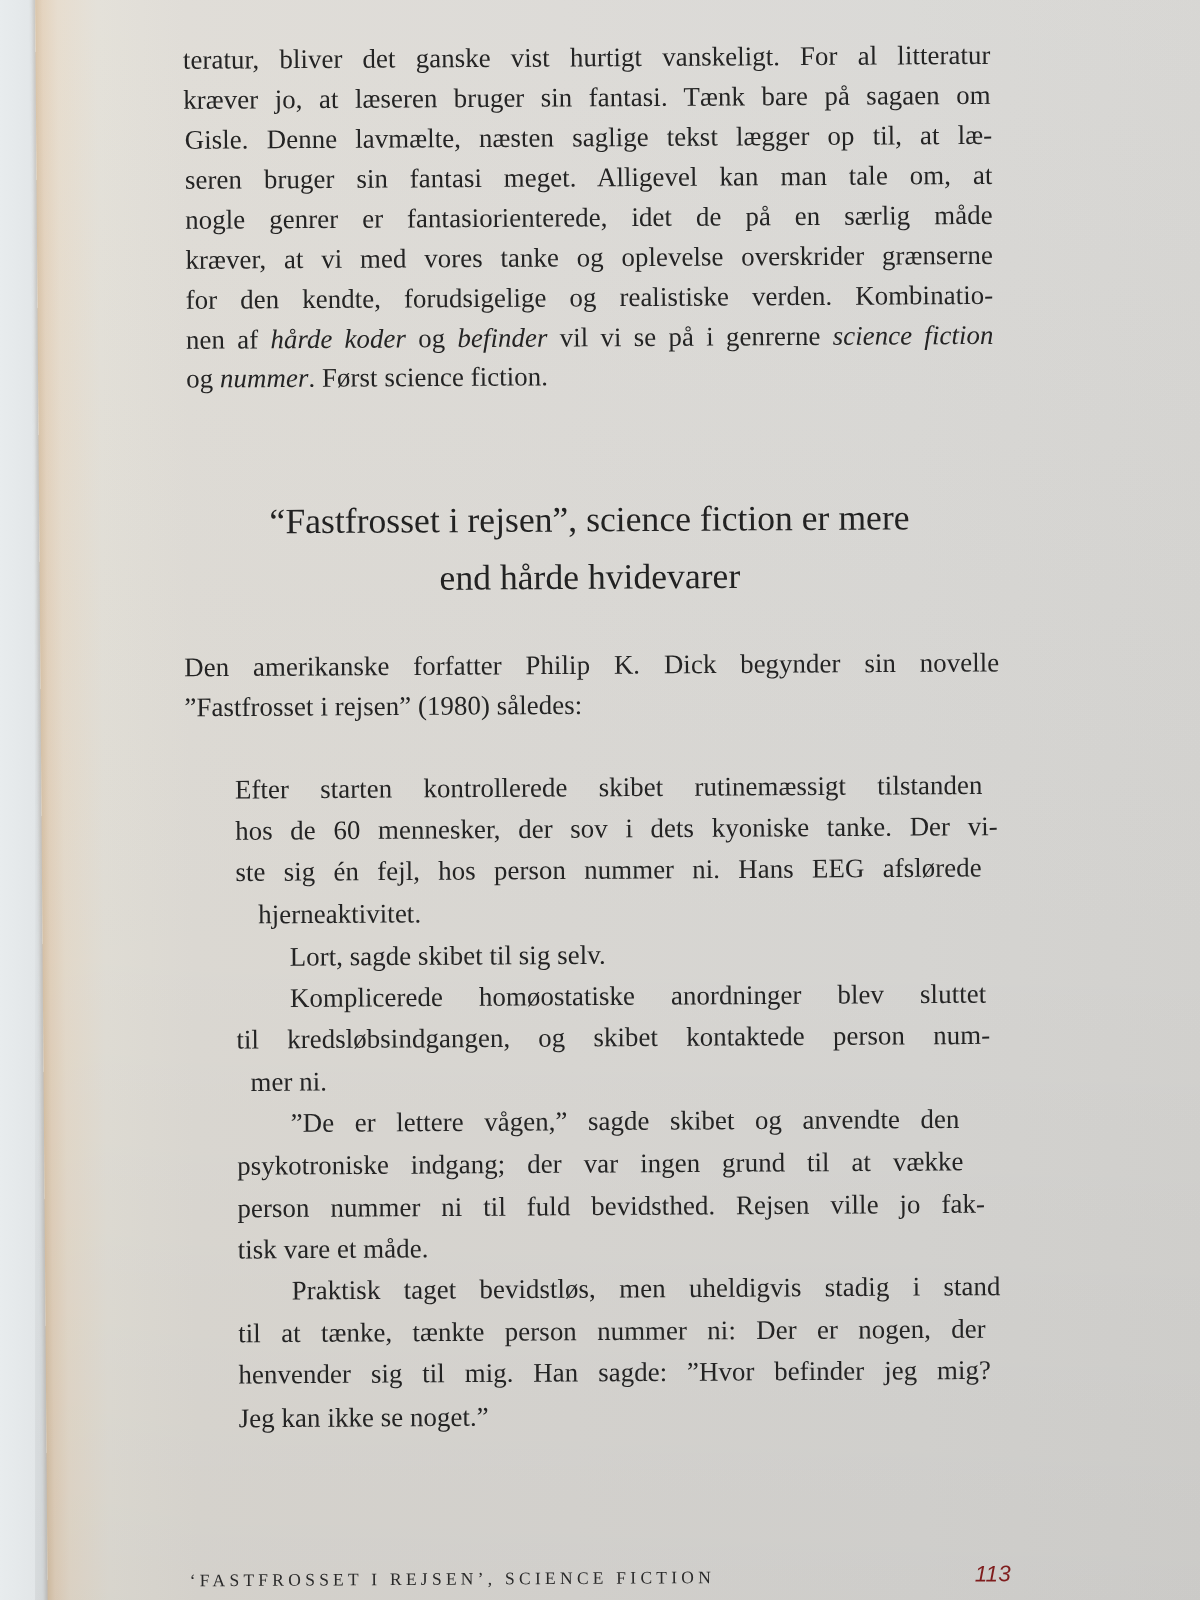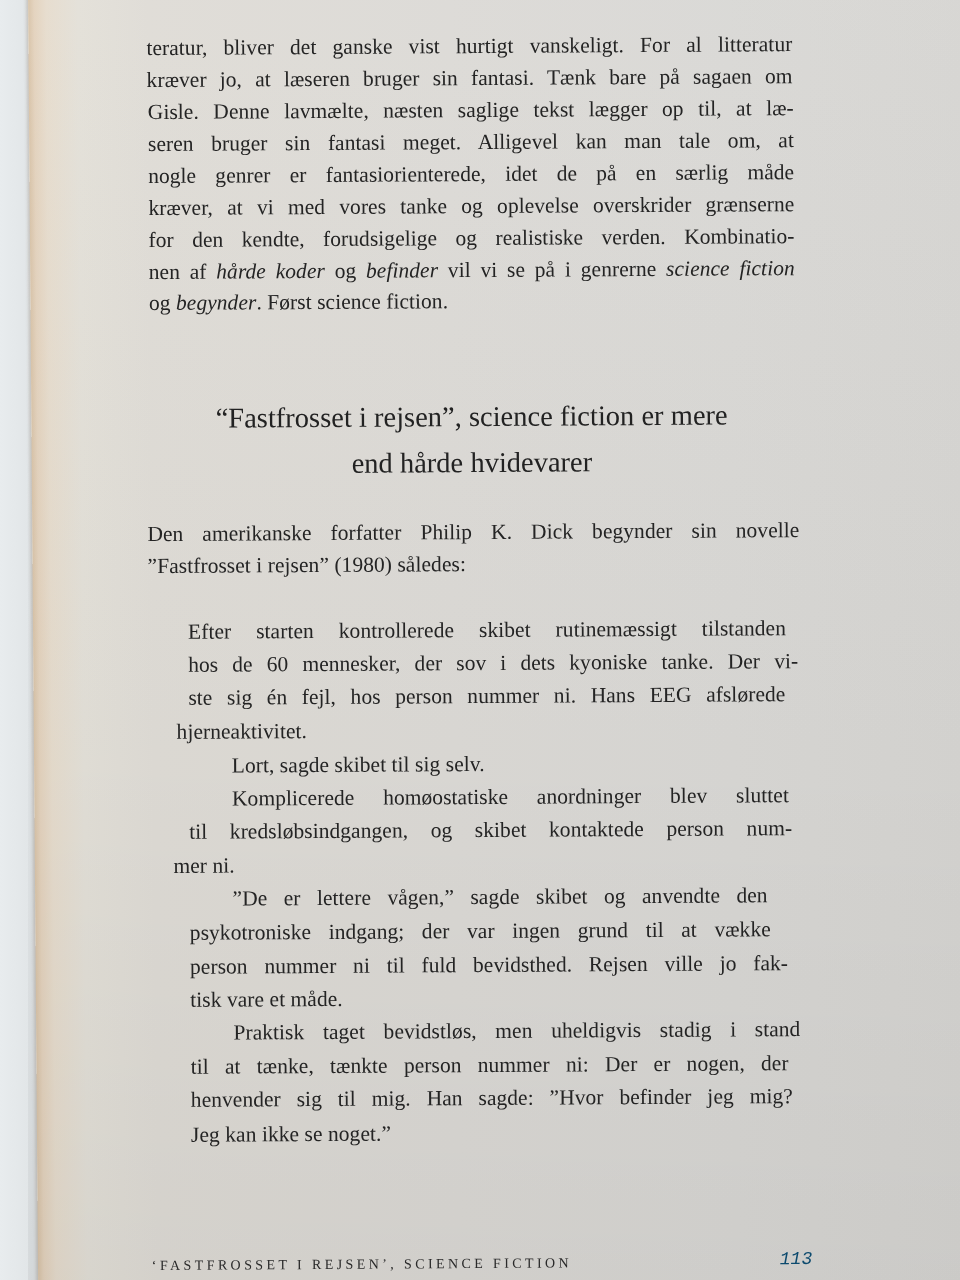--- a/index.html
+++ b/index.html
@@ -89,24 +89,24 @@
       font-family: "Liberation Serif", "DejaVu Serif", serif;
       font-size: 14px;
       letter-spacing: 3.4px;
       color: #2a2a2a;
       white-space: nowrap;
     }
     .footer-page {
       position: absolute;
       left: 776px;
       top: 1251px;
-      font-family: Liberation Mono, monospace;
+      font-family: Liberation Sans, sans-serif;
       font-style: italic;
       font-size: 18px;
-      color: #0c4a6e;
+      color: #7f1d1d;
     }
   </style>
 </head>
 <body>
 
 <div class="backdrop"></div>
 <div class="page"></div>
 <div class="page-shade"></div>
 
 <div class="text-block">
@@ -130,21 +130,21 @@
     <div class="line justify" style="left:151px; top:193px; width:646px;">
       <span>kræver, at vi med vores tanke og oplevelse overskrider grænserne</span>
     </div>
     <div class="line justify" style="left:151px; top:225px; width:646px;">
       <span>for den kendte, forudsigelige og realistiske verden. Kombinatio-</span>
     </div>
     <div class="line justify" style="left:151px; top:257px; width:646px;">
       <span>nen af </span><em>hårde koder</em><span> og </span><em>befinder</em><span> vil vi se på i genrerne </span><em>science fiction</em>
     </div>
     <div class="line" style="left:151px; top:288px;">
-      <span>og </span><em>begynder</em><span>. Først science fiction.</span>
+      <span>og </span><em>nummer</em><span>. Først science fiction.</span>
     </div>
   </div>
 
   <div>
     <div class="heading" style="top:400px;">“Fastfrosset i rejsen”, science fiction er mere</div>
     <div class="heading" style="top:446px;">end hårde hvidevarer</div>
   </div>
 
   <div>
     <div class="line justify" style="left:148px; top:519px; width:652px;">
@@ -152,25 +152,25 @@
     </div>
     <div class="line" style="left:148px; top:551px;">
       <span>”Fastfrosset i rejsen” (1980) således:</span>
     </div>
   </div>
 
   <div>
     <div class="line justify" style="left:188px; top:617px; width:598px;">Efter starten kontrollerede skibet rutinemæssigt tilstanden</div>
     <div class="line justify" style="left:188px; top:650px; width:610px;">hos de 60 mennesker, der sov i dets kyoniske tanke. Der vi-</div>
     <div class="line justify" style="left:188px; top:683px; width:597px;">ste sig én fejl, hos person nummer ni. Hans EEG afslørede</div>
-    <div class="line" style="left:176px; top:717px;">hjerneaktivitet.</div>
+    <div class="line" style="left:206px; top:717px;">hjerneaktivitet.</div>
     <div class="line" style="left:231px; top:751px;">Lort, sagde skibet til sig selv.</div>
     <div class="line justify" style="left:231px; top:784px; width:557px;">Komplicerede homøostatiske anordninger blev sluttet</div>
     <div class="line justify" style="left:188px; top:817px; width:603px;">til kredsløbsindgangen, og skibet kontaktede person num-</div>
-    <div class="line" style="left:172px; top:851px;">mer ni.</div>
+    <div class="line" style="left:199px; top:851px;">mer ni.</div>
     <div class="line justify" style="left:231px; top:884px; width:535px;">”De er lettere vågen,” sagde skibet og anvendte den</div>
     <div class="line justify" style="left:188px; top:918px; width:581px;">psykotroniske indgang; der var ingen grund til at vække</div>
     <div class="line justify" style="left:188px; top:952px; width:598px;">person nummer ni til fuld bevidsthed. Rejsen ville jo fak-</div>
     <div class="line" style="left:188px; top:985px;">tisk vare et måde.</div>
     <div class="line justify" style="left:231px; top:1018px; width:567px;">Praktisk taget bevidstløs, men uheldigvis stadig i stand</div>
     <div class="line justify" style="left:188px; top:1052px; width:598px;">til at tænke, tænkte person nummer ni: Der er nogen, der</div>
     <div class="line justify" style="left:188px; top:1085px; width:602px;">henvender sig til mig. Han sagde: ”Hvor befinder jeg mig?</div>
     <div class="line" style="left:188px; top:1120px;">Jeg kan ikke se noget.”</div>
   </div>
 

